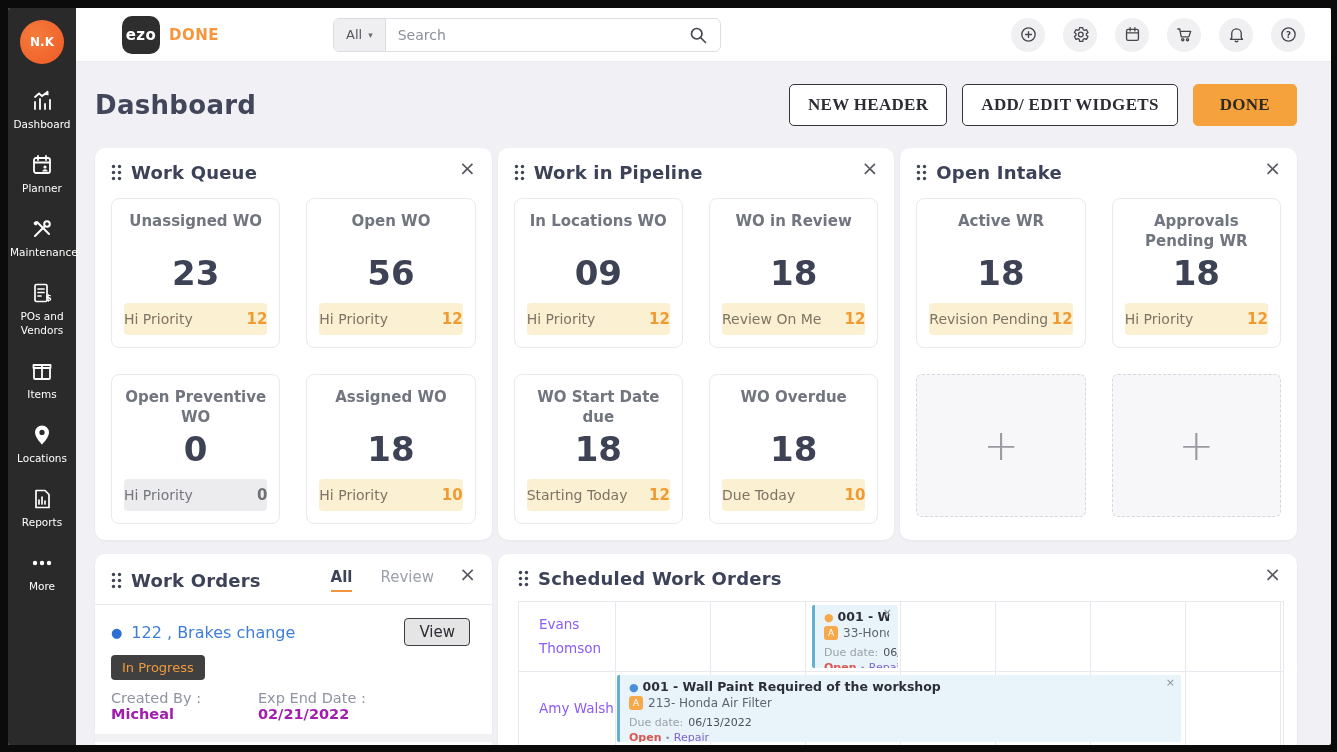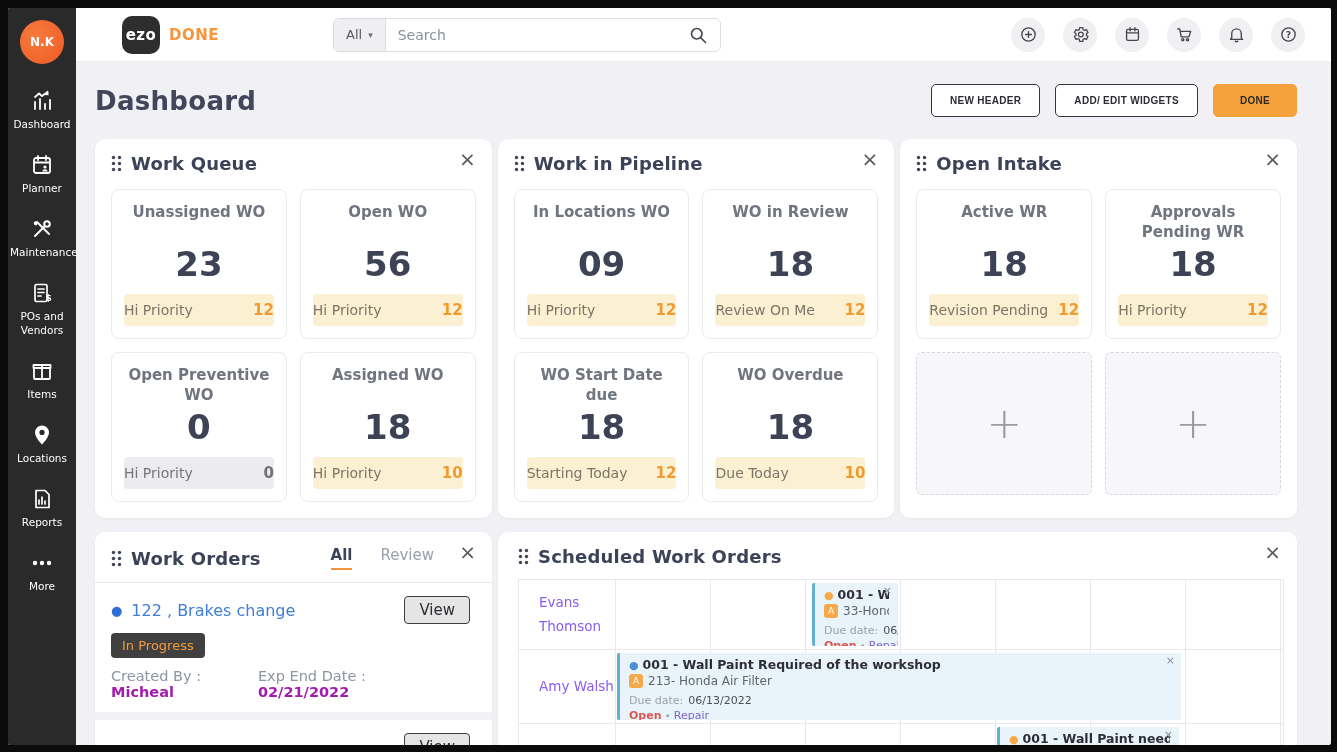--- a/index.html
+++ b/index.html
@@ -38,36 +38,36 @@
   .topbar-icons { margin-left:auto; display:flex; gap:18px; }
   .icon-circle { width:34px; height:34px; border-radius:50%; background:#f0f0f2; display:flex;
     align-items:center; justify-content:center; cursor:pointer; }
   .icon-circle svg { width:19px; height:19px; }
 
   .content { flex:1; padding:18px 34px 0 19px; overflow:hidden; }
 
   
   .page-header { display:flex; align-items:center; margin:4px 0 22px; }
   .page-title { flex:1; font-size:26px; font-weight:700; color:#41465a; letter-spacing:.3px; }
-  .btn { border-radius:5px; font-size:10px; font-weight:600; padding:10px 18px; cursor:pointer;
-    font-family:Liberation Sans, sans-serif; letter-spacing:.3px; }
+  .btn { border-radius:5px; font-size:17px; font-weight:600; padding:10px 18px; cursor:pointer;
+    font-family:Liberation Serif, serif; letter-spacing:.3px; }
   .btn-outline { background:#fff; border:1px solid #34343c; color:#2c2c34; margin-left:15px; }
   .btn-primary { background:#f6a23c; border:1px solid #f6a23c; color:#2e2a22; margin-left:15px; padding:10px 26px; }
 
   
   .row1 { display:grid; grid-template-columns:repeat(3,1fr); gap:6px; }
   .row2 { display:grid; grid-template-columns:397px 1fr; gap:6px; margin-top:14px; }
   .widget { background:#fff; border-radius:10px; box-shadow:0 1px 3px rgba(40,40,60,.05);
     padding:14px 16px 16px; position:relative; }
   .w-head { display:flex; align-items:center; }
   .drag { margin-right:9px; display:flex; cursor:grab; }
   .w-title { font-size:18px; font-weight:700; color:#3c4257; letter-spacing:.2px; }
   .w-close { position:absolute; top:10px; right:16px; font-size:20px; color:#55585f; cursor:pointer; line-height:1; }
 
-  .stat-grid { display:grid; grid-template-columns:1fr 1fr; gap:13px; margin-top:15px; }
+  .stat-grid { display:grid; grid-template-columns:1fr 1fr; gap:26px; margin-top:15px; }
   .stat-card { border:1px solid #e9e9ee; border-radius:8px; background:#fff; padding:13px 12px 12px;
     min-height:143px; display:flex; flex-direction:column; text-align:center; }
   .stat-label { font-size:15px; font-weight:600; color:#71757f; line-height:1.3; min-height:39px;
     display:flex; align-items:flex-start; justify-content:center; }
   .stat-value { font-size:34px; font-weight:600; color:#3d4254; margin:2px 0 10px; }
   .badge { margin-top:auto; display:flex; justify-content:space-between; align-items:center;
     background:#fcf0d2; border-radius:4px; padding:7px 0; }
   .badge-label { font-size:14px; color:#7c7567; }
   .badge-value { font-size:15px; font-weight:600; color:#ef9b31; }
   .badge.gray { background:#ececee; }

